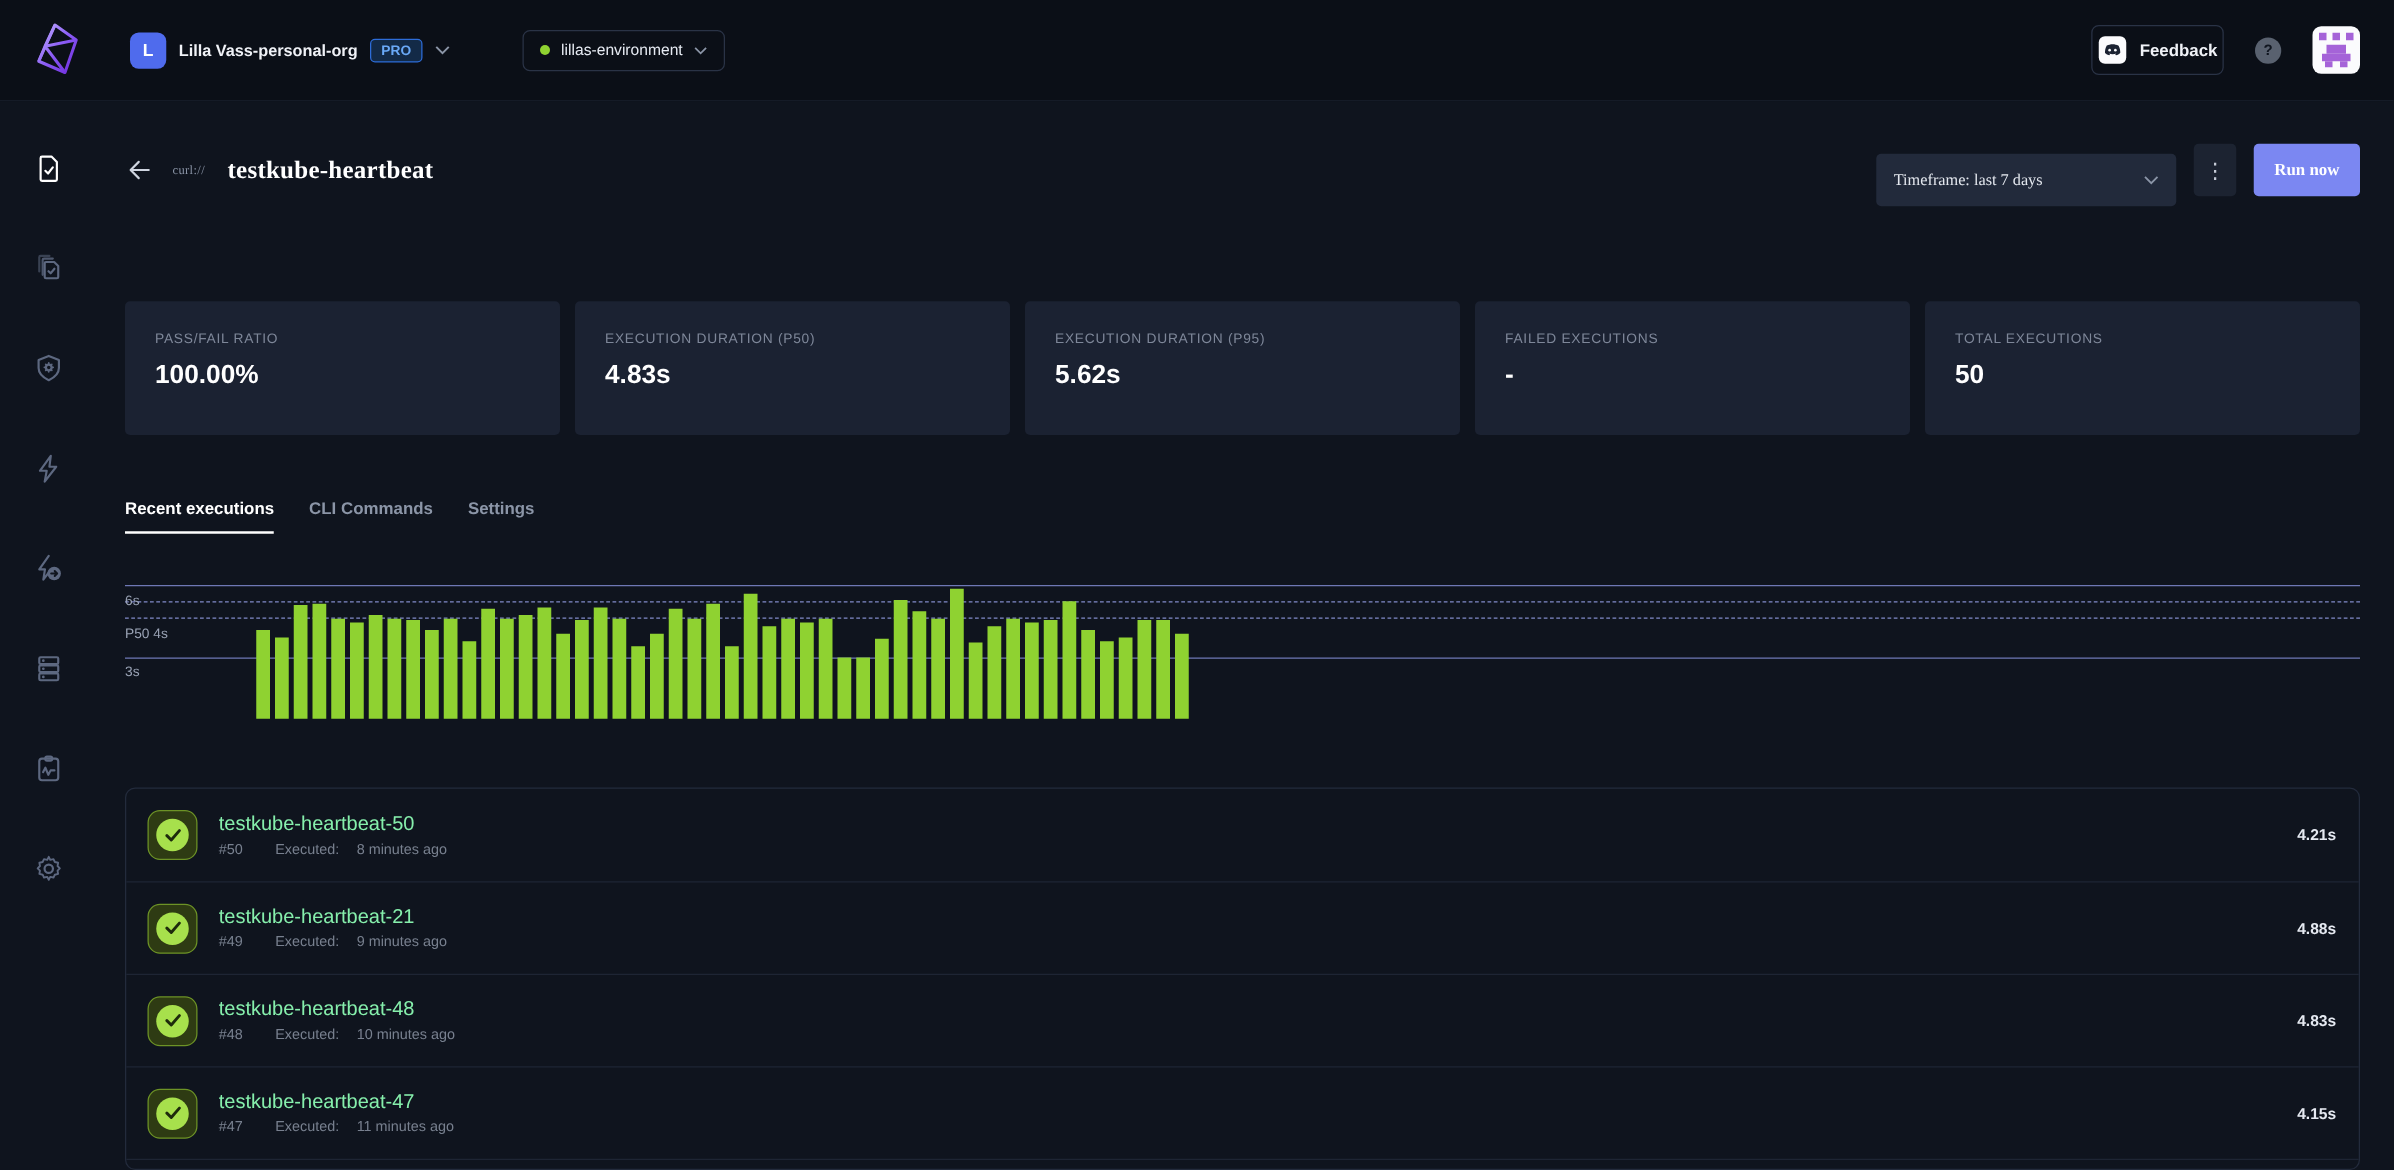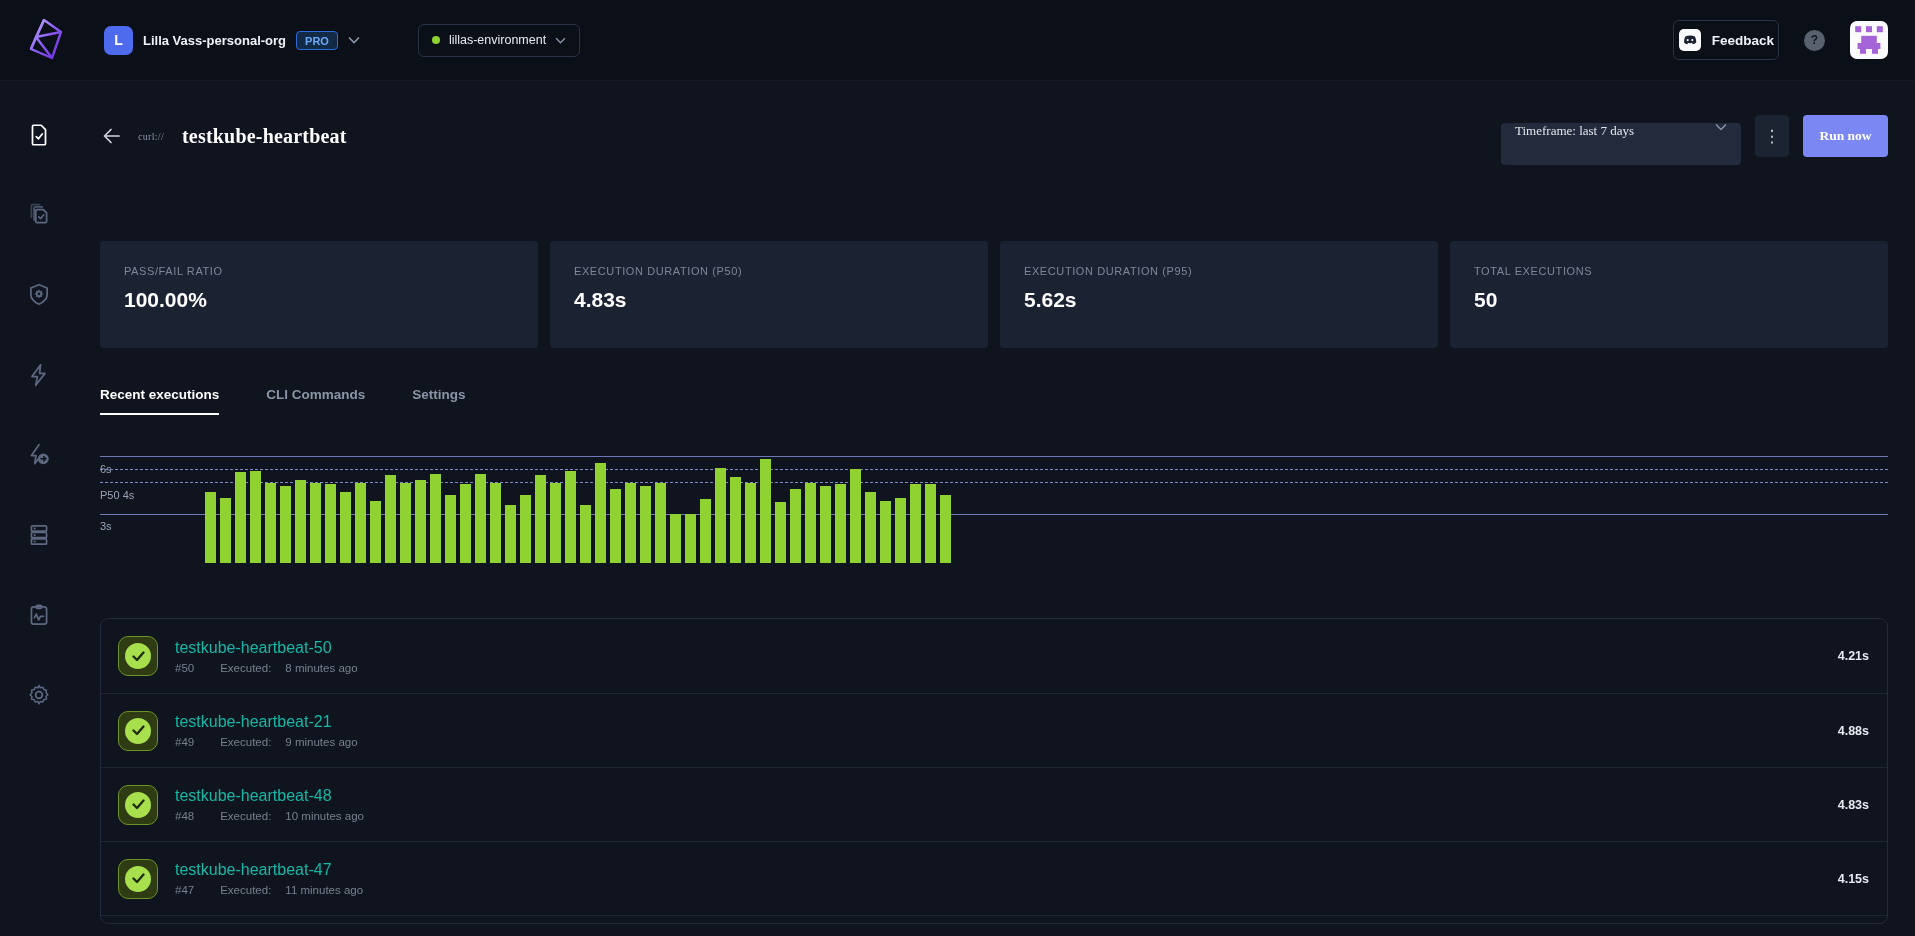--- a/index.html
+++ b/index.html
@@ -66,22 +66,22 @@
   
   .content { margin-left:100px; margin-right:27px; }
 
   .page-header { display:flex; align-items:center; padding-top:30px; height:80px;font-family:Liberation Serif, serif; }
   .back-arrow { width:24px; height:24px; cursor:pointer; margin-right:14px; }
   .proto-label { font-size:10px; color:#8b95a7; margin-right:18px; letter-spacing:0.3px; }
   .page-title { font-size:20px; font-weight:bold; color:#ffffff; letter-spacing:0.2px; }
   .header-actions { margin-left:auto; display:flex; align-items:center; gap:14px; }
   .timeframe-select {
     width:240px; height:42px; background:#222a3b; border-radius:4px;
-    display:flex; align-items:flex-start; justify-content:space-between;
-    padding:0 14px; font-size:13px; color:#e3e7ee; cursor:pointer;margin-top:16px;
+    display:flex; align-items:center; justify-content:space-between;
+    padding:12px 14px; font-size:13px; color:#e3e7ee; cursor:pointer;margin-top:16px;
   }
   .kebab-btn {
     width:34px; height:42px; border-radius:4px; background:#1c2331;
     color:#c6ccd8; font-size:17px; display:flex; align-items:center;
     justify-content:center; cursor:pointer; letter-spacing:0;
   }
   .run-btn {
     width:85px; height:42px; background:#7b87f2; border:none; border-radius:4px;
     color:#ffffff; font-size:13.5px; font-weight:bold; cursor:pointer;
     font-family:inherit;
@@ -90,21 +90,21 @@
   
   .metrics { display:flex; gap:12px; margin-top:80px; }
   .metric-card {
     flex:1; height:107px; background:#1b2232; border-radius:4px;
     padding:24px 24px 0;
   }
   .metric-label { font-size:11px; color:#7e8799; letter-spacing:0.6px; }
   .metric-value { font-size:21px; font-weight:bold; color:#ffffff; margin-top:11px; }
 
   
-  .tabs { display:flex; gap:47px; margin-top:39px; border-bottom:1px solid transparent; }
+  .tabs { display:flex; gap:28px; margin-top:51px; border-bottom:1px solid transparent; }
   .tab { padding-bottom:13px; font-size:13.5px; font-weight:bold; color:#8b95a7; cursor:pointer; position:relative; }
   .tab.active { color:#ffffff; }
   .tab.active::after {
     content:""; position:absolute; left:0; right:0; bottom:0; height:2.5px; background:#ffffff;
   }
 
   
   .chart { position:relative; margin-top:40px; height:107px; }
   .gridline { position:absolute; left:0; right:0; height:0; }
   .gridline.solid { border-top:1px solid #7f8ad0; opacity:0.85; }
@@ -126,21 +126,21 @@
   .status-icon {
     width:40px; height:40px; border-radius:10px; background:#2e3b13;
     border:1px solid #6d9326; display:flex; align-items:center; justify-content:center;
     margin-right:17px; flex:none;
   }
   .status-icon .circ {
     width:26px; height:26px; border-radius:50%; background:#a7e04c;
     display:flex; align-items:center; justify-content:center;
   }
   .exec-main { display:flex; flex-direction:column; gap:5px; }
-  .exec-name { font-size:16px; color:#14b8a6; }
+  .exec-name { font-size:16px; color:#86efac; }
   .exec-sub { font-size:11.5px; color:#78808f; display:flex; }
   .exec-num { margin-right:26px; }
   .exec-executed-label { margin-right:14px; }
   .exec-duration { margin-left:auto; font-size:12.5px; font-weight:bold; color:#e6eaf2; }
 </style>
 </head>
 <body>
 
 <header class="topbar">
   <svg class="logo" viewBox="0 0 44 46">
@@ -288,20 +288,24 @@
       <div class="metric-label">PASS/FAIL RATIO</div>
       <div class="metric-value">100.00%</div>
     </div>
     <div class="metric-card">
       <div class="metric-label">EXECUTION DURATION (P50)</div>
       <div class="metric-value">4.83s</div>
     </div>
     <div class="metric-card">
       <div class="metric-label">EXECUTION DURATION (P95)</div>
       <div class="metric-value">5.62s</div>
+    </div>
+    <div class="metric-card">
+      <div class="metric-label">FAILED EXECUTIONS</div>
+      <div class="metric-value">-</div>
     </div>
     <div class="metric-card">
       <div class="metric-label">TOTAL EXECUTIONS</div>
       <div class="metric-value">50</div>
     </div>
   </section>
 
   <nav class="tabs">
     <div class="tab active">Recent executions</div>
     <div class="tab">CLI Commands</div>

